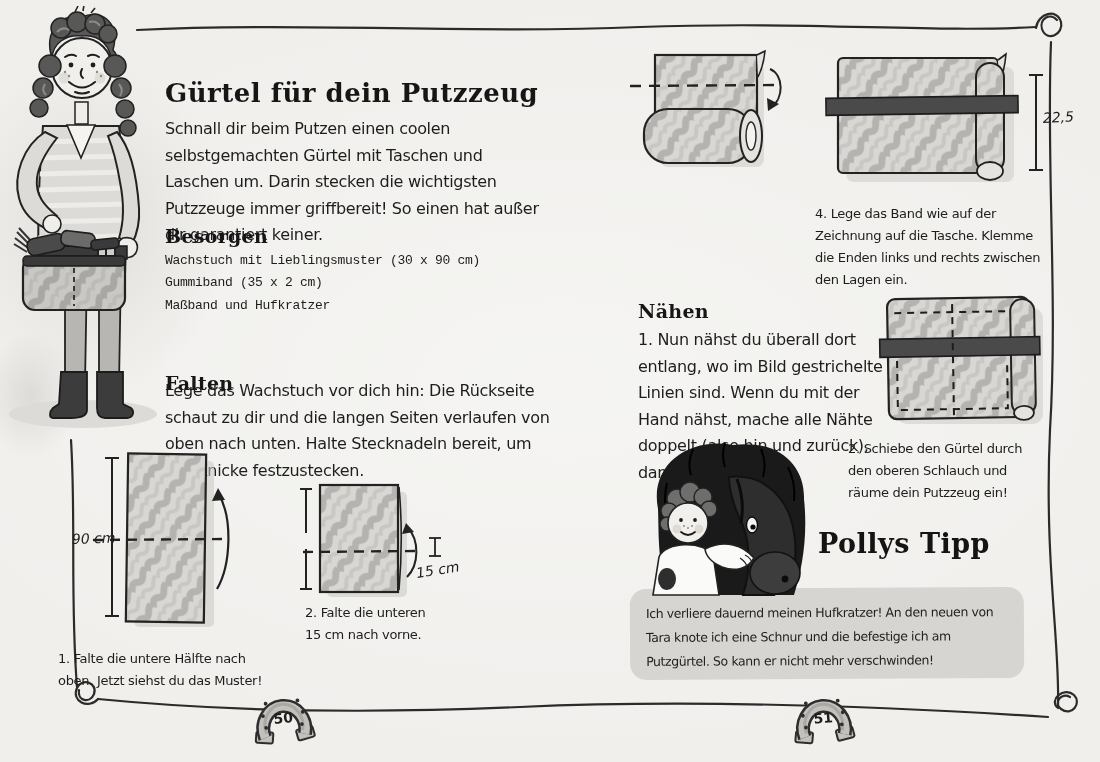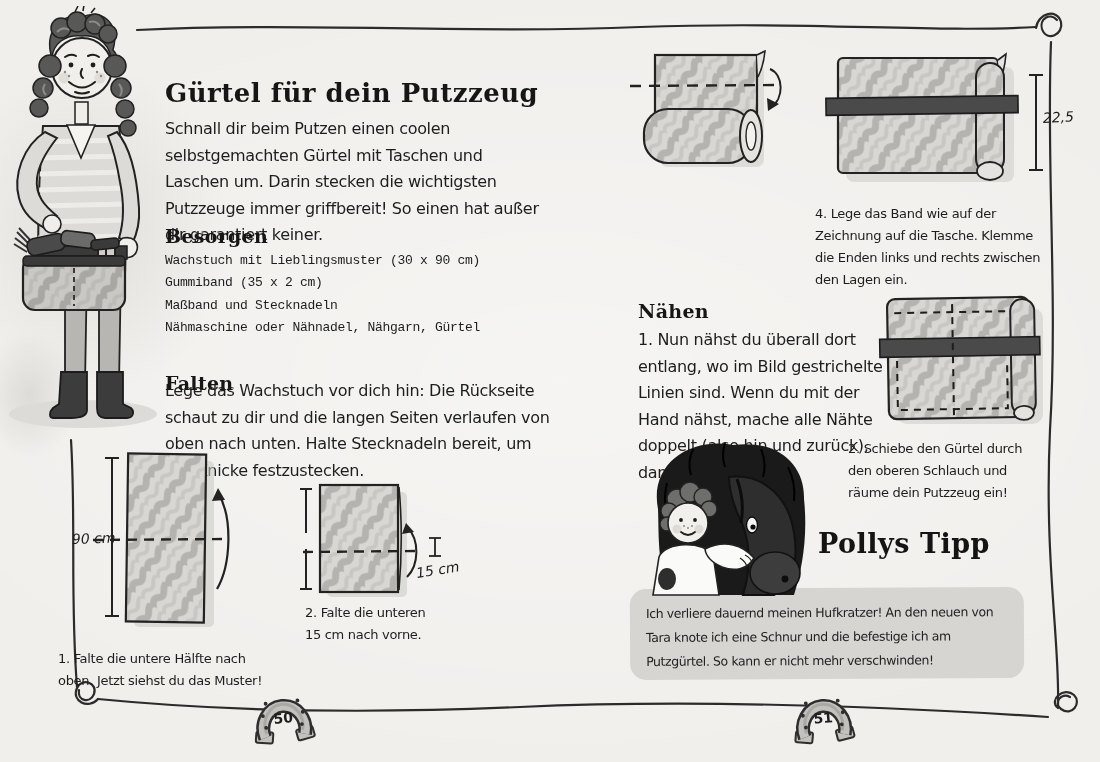--- a/index.html
+++ b/index.html
@@ -176,22 +176,21 @@
   </svg>
 
   <div class="abs z2 h1" style="left:165px;top:78px">Gürtel für dein Putzzeug</div>
 
   <div class="abs z2 body-text" style="left:165px;top:116px;width:385px">Schnall dir beim Putzen einen coolen selbstgemachten Gürtel mit Taschen und Laschen um. Darin stecken die wichtigsten Putzzeuge immer griffbereit! So einen hat außer dir garantiert keiner.</div>
 
   <div class="abs z2 h2" style="left:165px;top:225px">Besorgen</div>
   <div class="abs z2" style="left:165px;top:250px">
     <div class="list-line">Wachstuch mit Lieblingsmuster (30 x 90 cm)</div>
     <div class="list-line">Gummiband (35 x 2 cm)</div>
-    <div class="list-line">Maßband und Stecknadeln</div>
-    <div class="list-line">Nähmaschine oder Nähnadel, Nähgarn, Gürtel</div>
+    <div class="list-line">Maßband und Hufkratzer</div>
   </div>
 
   <div class="abs z2 h2" style="left:165px;top:372px">Falten</div>
   <div class="abs z2 body-text" style="left:165px;top:378px;width:385px">Lege das Wachstuch vor dich hin: Die Rückseite schaut zu dir und die langen Seiten verlaufen von oben nach unten. Halte Stecknadeln bereit, um alle Knicke festzustecken.</div>
 
   <svg class="abs z2" style="left:60px;top:445px" width="180" height="186" viewBox="0 0 180 186">
     <defs>
       <pattern id="pA" width="26" height="26" patternUnits="userSpaceOnUse" patternTransform="rotate(35)">
         <rect width="26" height="26" fill="#d8d7d4"></rect>
         <path d="M13,-2 C5,5 21,9 13,16 C5,23 21,27 13,34" fill="none" stroke="#b4b3b0" stroke-width="7"></path>

